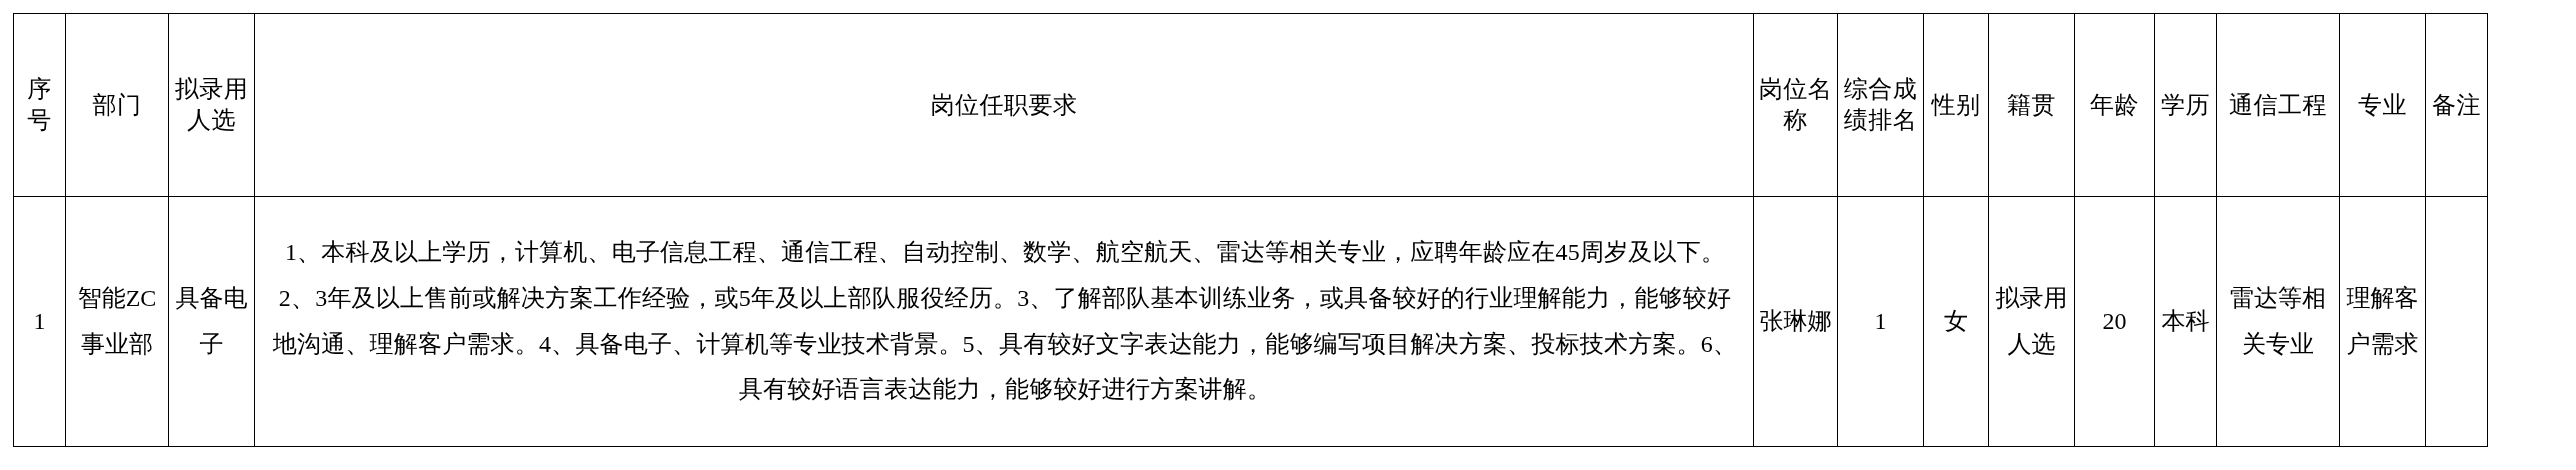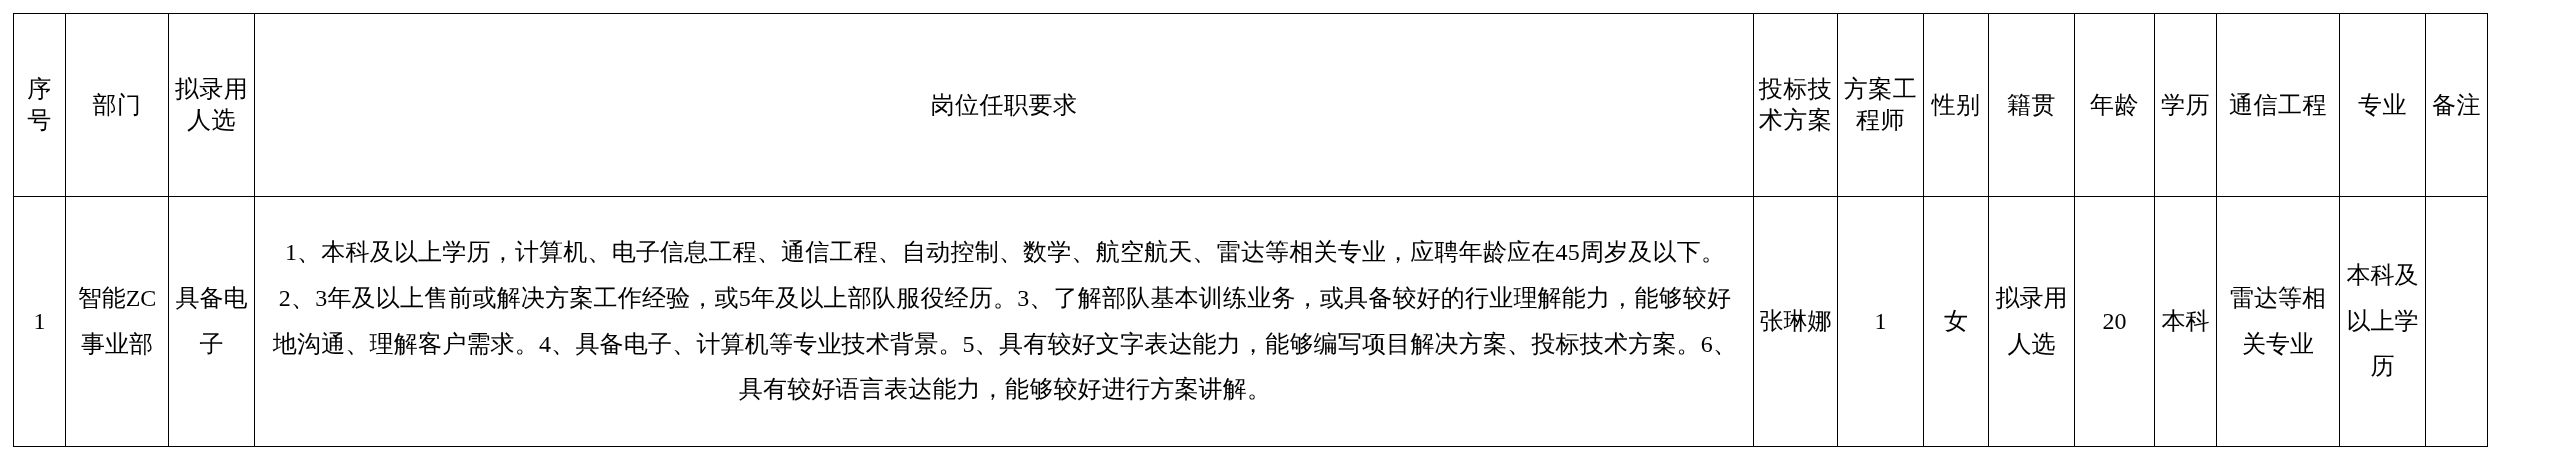--- a/index.html
+++ b/index.html
@@ -85,22 +85,22 @@
       <col style="width:123px">
       <col style="width:86px">
       <col style="width:62px">
     </colgroup>
     <thead>
       <tr class="hdr">
         <td class="vert2">序号</td>
         <td>部门</td>
         <td class="vert2">拟录用人选</td>
         <td>岗位任职要求</td>
-        <td class="vert2">投标技术方案</td>
-        <td class="vert2">方案工程师</td>
+        <td class="vert2">岗位名称</td>
+        <td class="vert2">综合成绩排名</td>
         <td class="vert2">性别</td>
         <td>籍贯</td>
         <td class="vert2">年龄</td>
         <td class="vert2">学历</td>
         <td>通信工程</td>
         <td>专业</td>
         <td class="vert2">备注</td>
       </tr>
     </thead>
     <tbody>
@@ -109,19 +109,19 @@
         <td class="cell-multi">智能ZC事业部</td>
         <td class="cell-multi narrow-wrap">具备电子</td>
         <td class="req">1、本科及以上学历，计算机、电子信息工程、通信工程、自动控制、数学、航空航天、雷达等相关专业，应聘年龄应在45周岁及以下。2、3年及以上售前或解决方案工作经验，或5年及以上部队服役经历。3、了解部队基本训练业务，或具备较好的行业理解能力，能够较好地沟通、理解客户需求。4、具备电子、计算机等专业技术背景。5、具有较好文字表达能力，能够编写项目解决方案、投标技术方案。6、具有较好语言表达能力，能够较好进行方案讲解。</td>
         <td class="cell-multi narrow-wrap">张琳娜</td>
         <td>1</td>
         <td>女</td>
         <td class="cell-multi narrow-wrap">拟录用人选</td>
         <td>20</td>
         <td class="cell-multi narrow-wrap">本科</td>
         <td class="cell-multi">雷达等相关专业</td>
-        <td class="cell-multi narrow-wrap">本科及以上学历</td>
+        <td class="cell-multi narrow-wrap">理解客户需求</td>
         <td class="no-text"></td>
       </tr>
     </tbody>
   </table>
 </div>
 
 
 </body></html>

